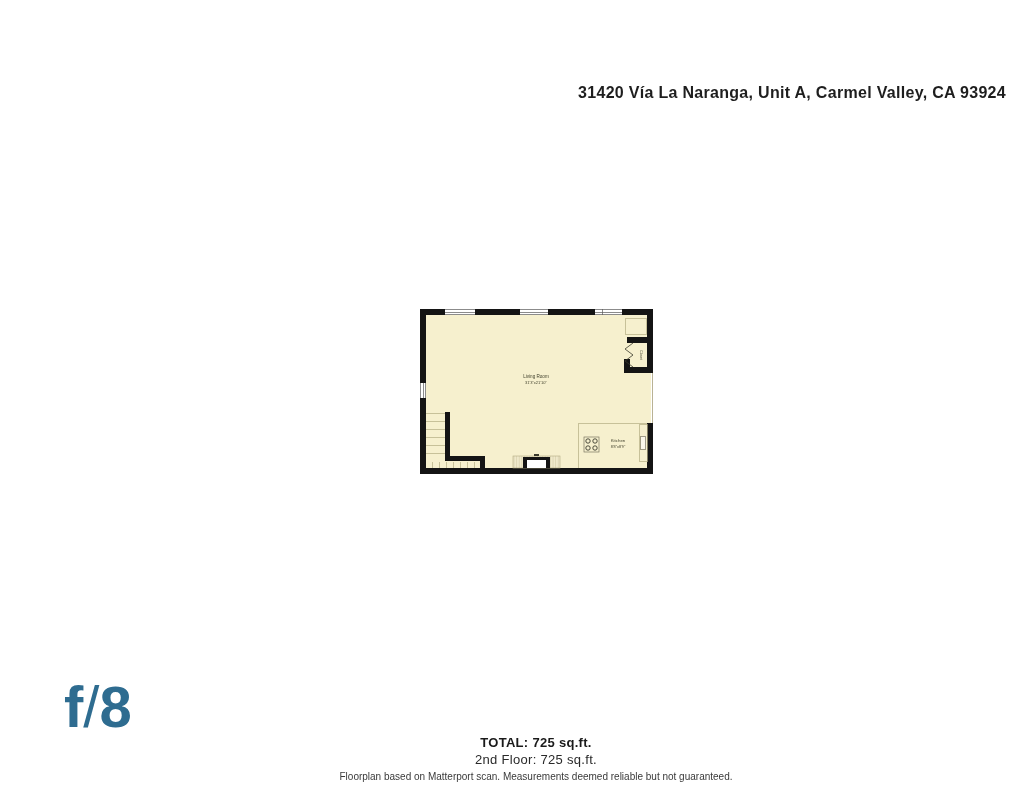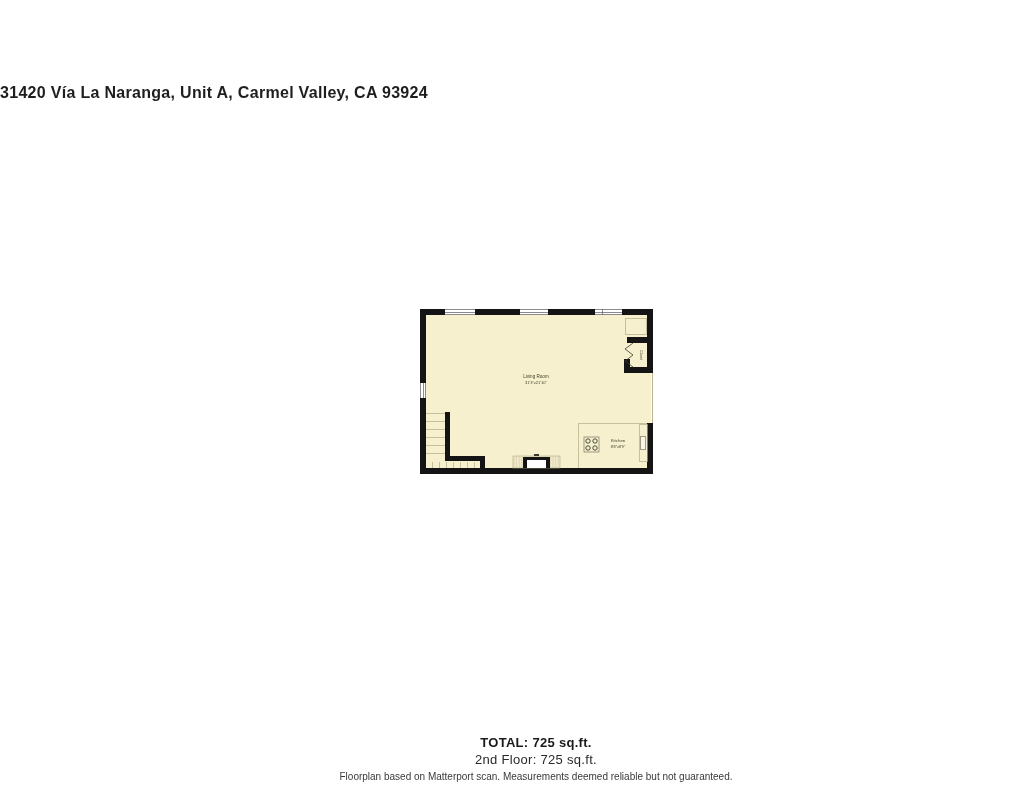--- a/index.html
+++ b/index.html
@@ -5,21 +5,21 @@
   html,body{margin:0;padding:0;background:#ffffff;}
   .page{
     position:relative;
     width:1024px;height:791px;
     background:#ffffff;
     font-family:"Liberation Sans",sans-serif;
     overflow:hidden;
   }
   .title{
     position:absolute;top:84px;left:0;width:1006px;
-    text-align:left;
+    text-align:right;
     font-size:16px;font-weight:600;letter-spacing:.3px;
     color:#1e1e1e;
   }
   .plan{
     position:absolute;left:420px;top:309px;width:233px;height:165px;
   }
   svg text{font-family:"Liberation Sans",sans-serif;fill:#44442f;}
   .thin{stroke:#b3ac83;stroke-width:0.7;fill:none;}
   .winline{stroke:#5a5a5a;stroke-width:0.7;}
   .logo{
@@ -135,20 +135,23 @@
     </g>
     <rect class="thin" x="219" y="115" width="8" height="37"></rect>
     <rect x="220.5" y="127" width="5" height="13" fill="#fbf8ea" stroke="#7a7560" stroke-width="0.7"></rect>
 
     <text x="116" y="69" font-size="4.6" text-anchor="middle">Living Room</text>
     <text x="116" y="75" font-size="4" text-anchor="middle">31'3"x21'10"</text>
     <text x="198" y="133" font-size="4.4" text-anchor="middle">Kitchen</text>
     <text x="198" y="138.5" font-size="3.8" text-anchor="middle">8'8"x8'9"</text>
   </svg>
 
+  <div class="logo" style="color: rgb(46, 108, 144);">
+    <span class="f">f</span><span class="slash">/</span><span class="eight">8</span>
+  </div>
 
   <div class="footer">
     <div class="total">TOTAL: 725 sq.ft.</div>
     <div class="floorline">2nd Floor: 725 sq.ft.</div>
     <div class="disclaimer">Floorplan based on Matterport scan. Measurements deemed reliable but not guaranteed.</div>
   </div>
 
 </div>
 
 </body></html>

